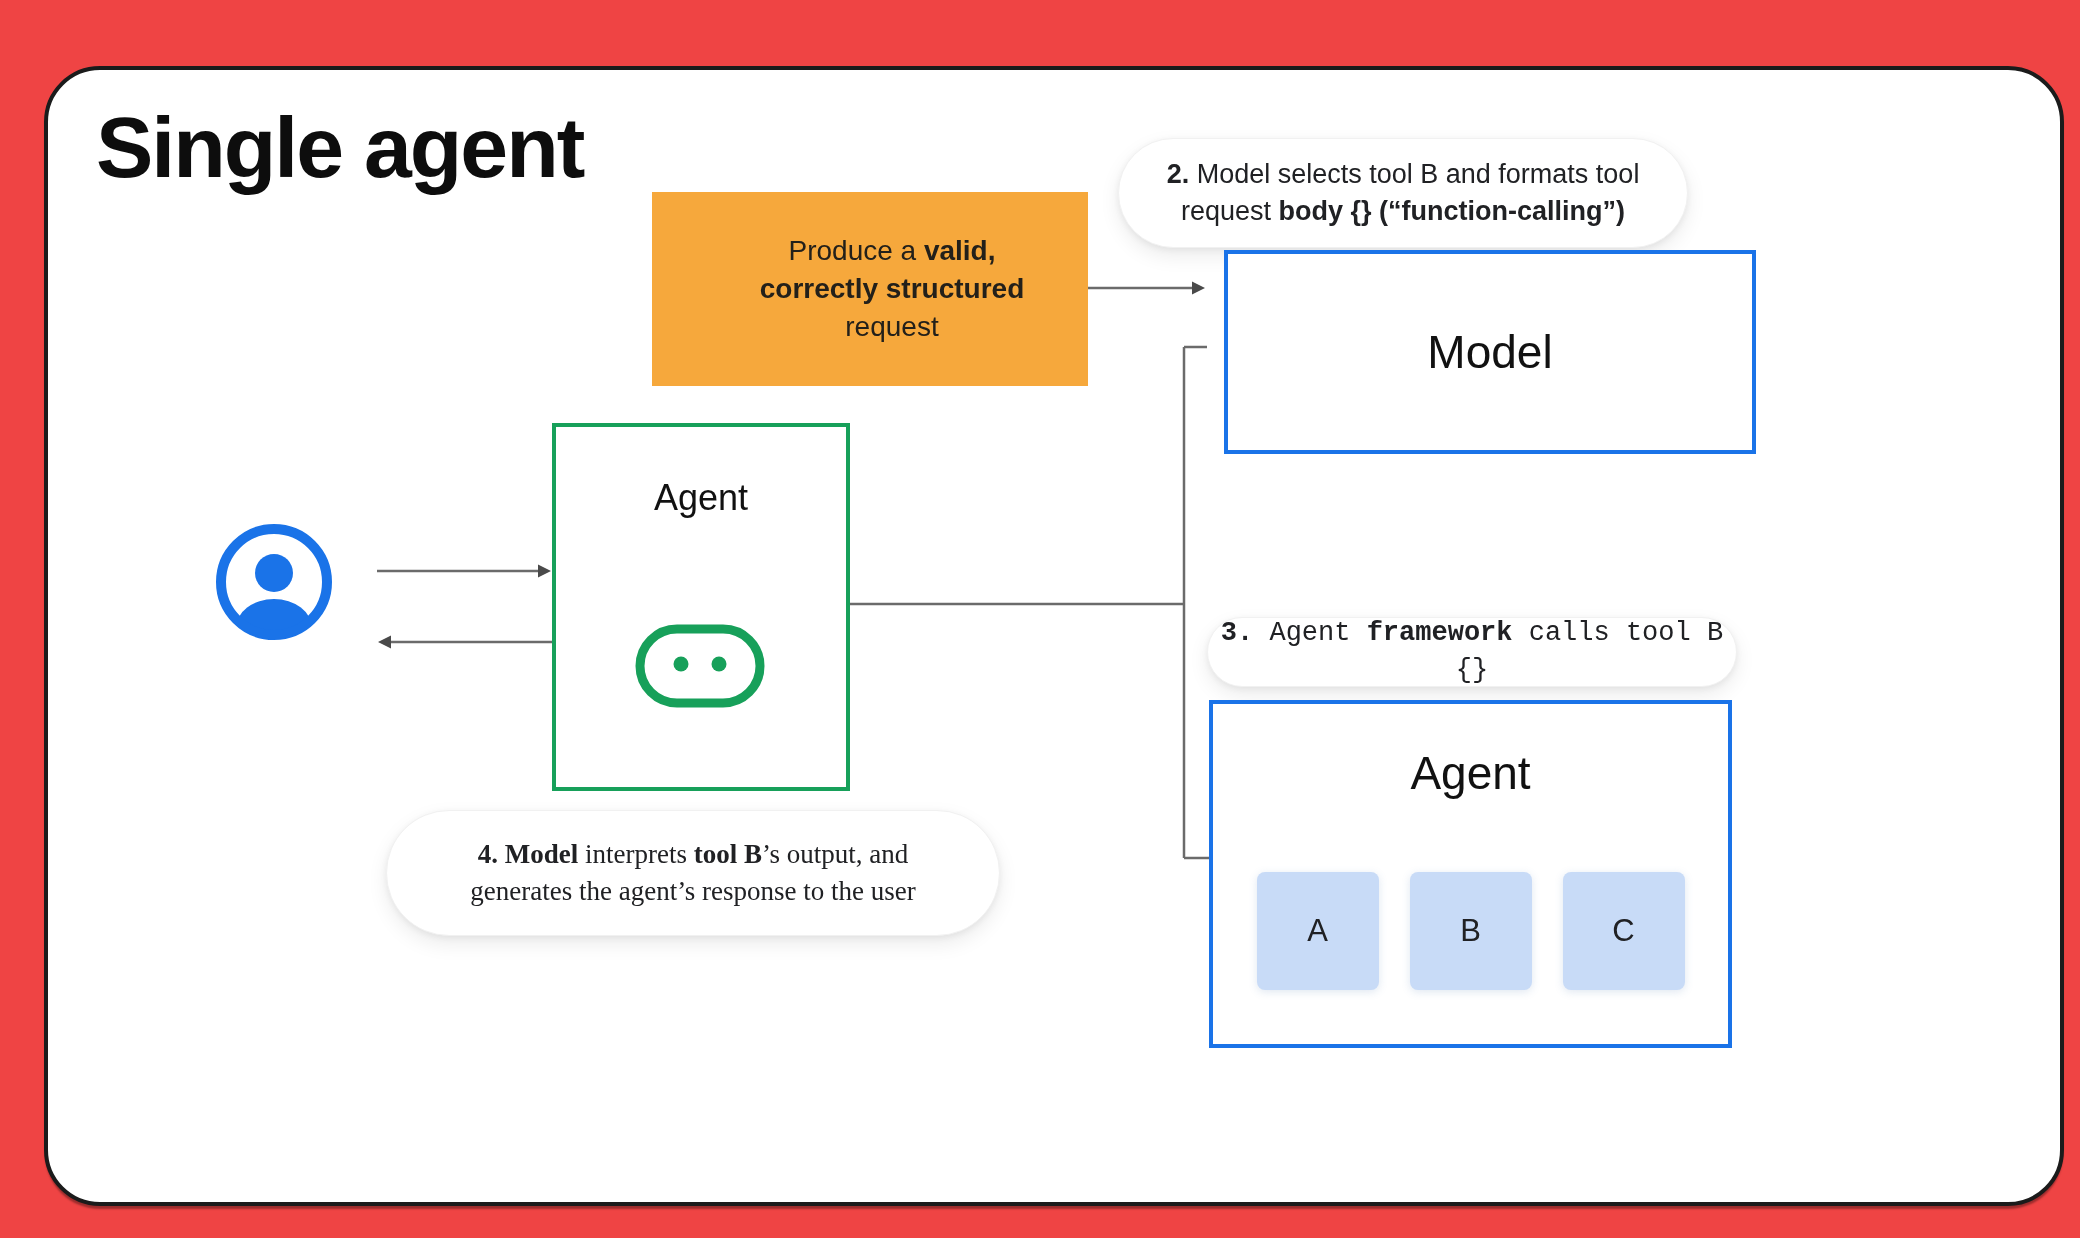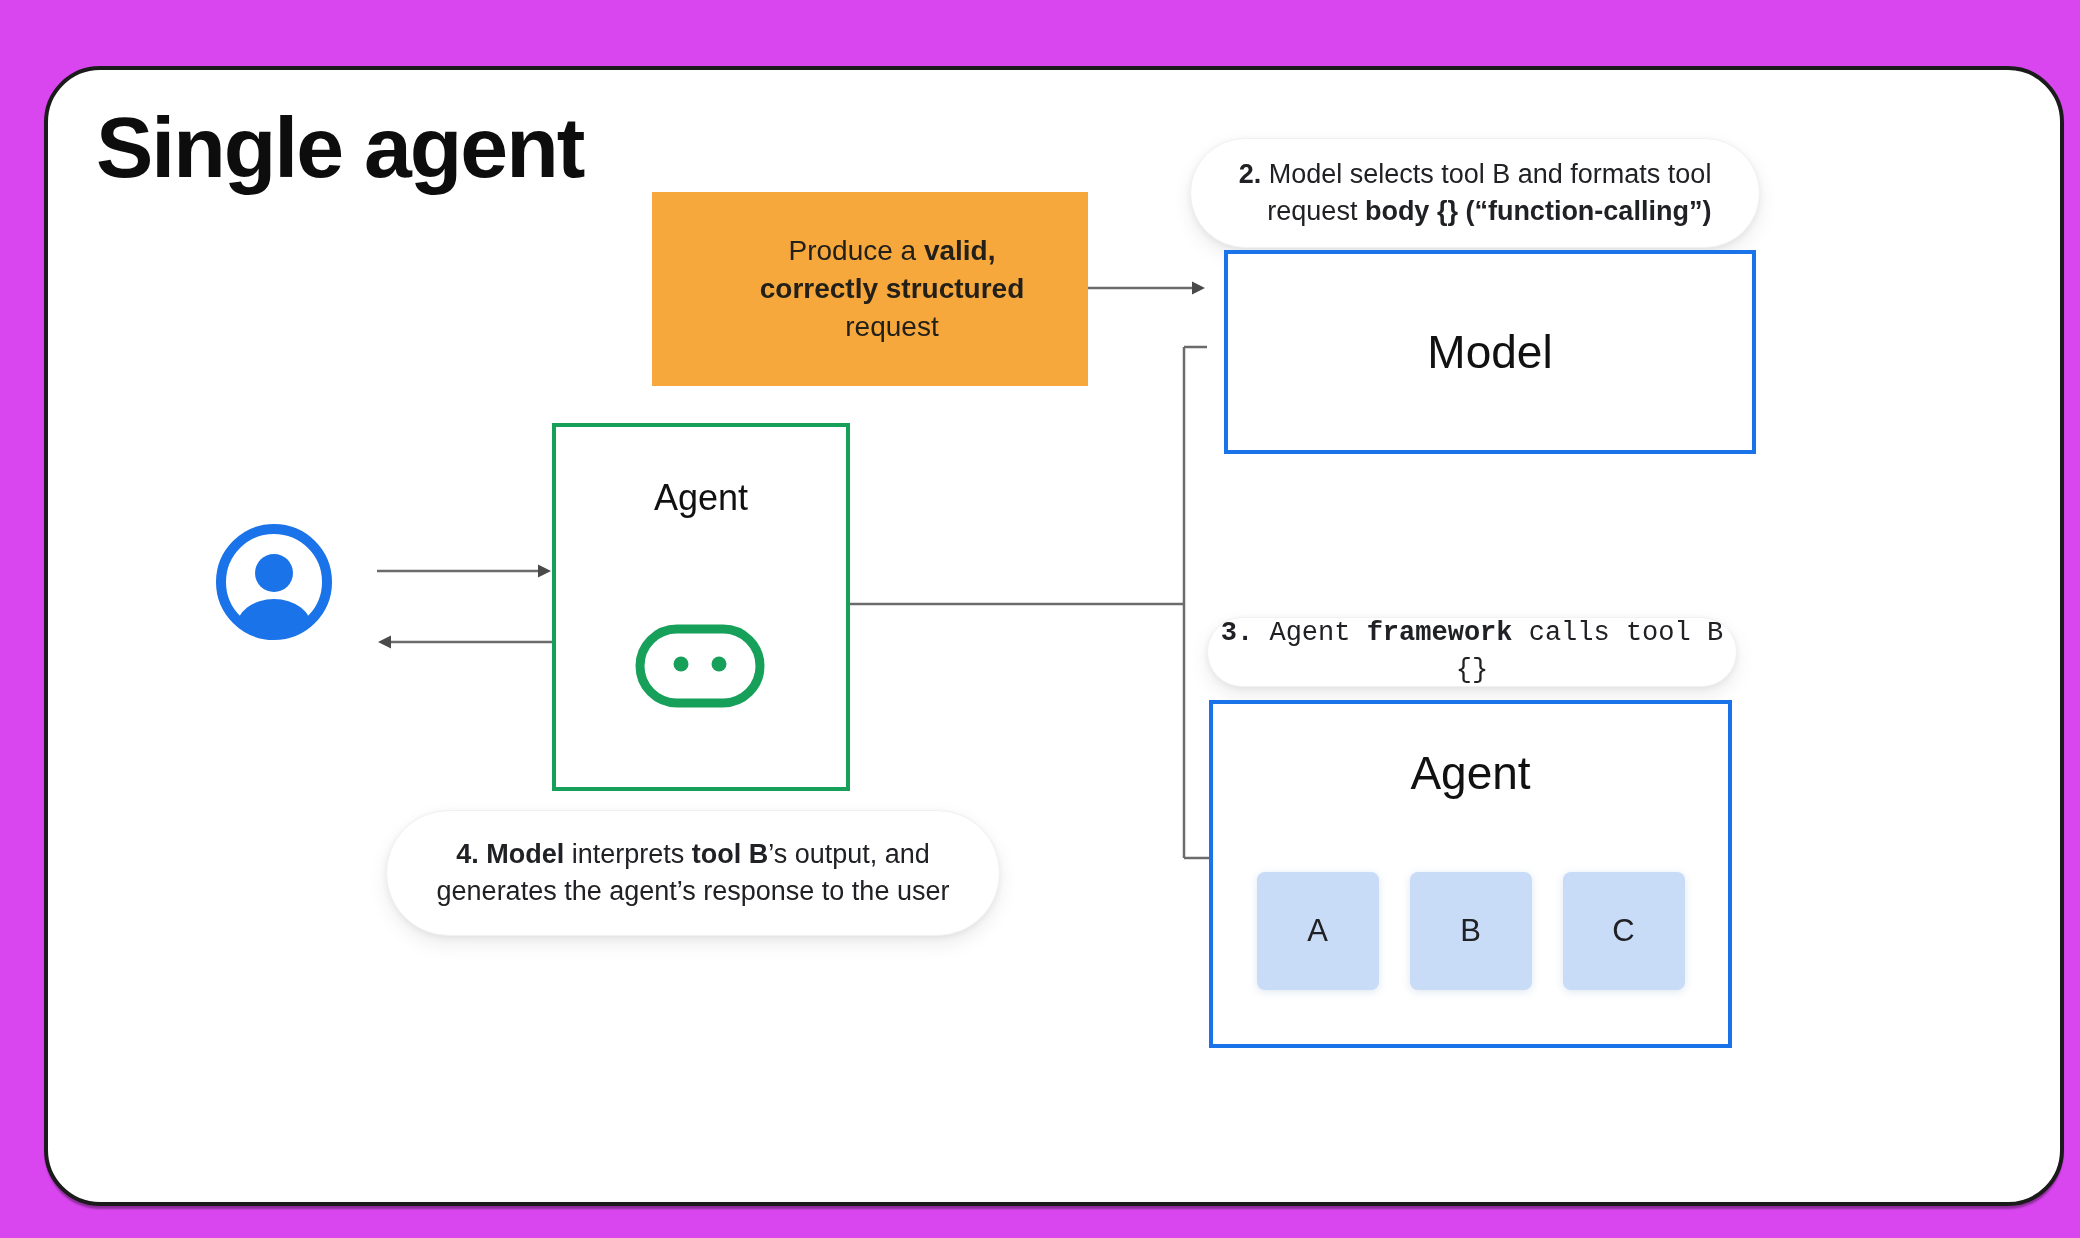--- a/index.html
+++ b/index.html
@@ -1,17 +1,17 @@
 <!DOCTYPE html>
 <html><head>
 <meta charset="utf-8">
 <style>
   html,body { margin:0; padding:0; background:#ffffff; }
   #canvas {
-    position:relative; width:2080px; height:1238px; background:#d946ef;
+    position:relative; width:2080px; height:1238px; background:#ef4444;
     font-family:"Liberation Sans","DejaVu Sans",sans-serif; color:#202124;
     overflow:hidden;
   }
   .frame {
     position:absolute; left:44px; top:66px; width:2012px; height:1132px;
     border:4px solid #1b1b1b; border-radius:56px; background:#ffffff;
     box-shadow:0 4px 2px -1px rgba(0,0,0,0.35);
   }
   .title {
     position:absolute; left:96px; top:104px; font-size:86px; font-weight:700;
@@ -22,23 +22,23 @@
     background:#F6A83C; display:flex; align-items:center; justify-content:center;
     text-align:center; font-size:28px; line-height:38px; color:#23201a;padding-left:44px;
   }
   .pill {
     position:absolute; background:#ffffff; border:1px solid #f1f1f1;
     border-radius:999px; display:flex; align-items:center; justify-content:center;
     text-align:center; font-size:27px; line-height:37px; color:#202124;
     box-shadow:0 2px 6px rgba(0,0,0,0.06), 0 8px 20px rgba(0,0,0,0.08);
   }
   .pill-1 { left:127px; top:434px; width:298px; height:60px; }
-  .pill-2 { left:1190px; top:138px; width:568px; height:108px;text-align:right; }
+  .pill-2 { left:1118px; top:138px; width:568px; height:108px; }
   .pill-3 { left:1207px; top:617px; width:528px; height:68px;font-family:Liberation Mono, monospace; }
-  .pill-4 { left:386px; top:810px; width:612px; height:124px; }
+  .pill-4 { left:386px; top:810px; width:612px; height:124px;font-family:Liberation Serif, serif; }
   .b { font-weight:700; }
   .box-model {
     position:absolute; left:1208px; top:250px; width:524px; height:196px;
     border:4px solid #1A73E8; background:#ffffff;
     display:flex; align-items:center; justify-content:center;margin-left:16px;
   }
   .box-model .box-label { font-size:46px; color:#111; }
   .box-agent {
     position:absolute; left:552px; top:423px; width:290px; height:360px;
     border:4px solid #17A05A; background:#ffffff;

